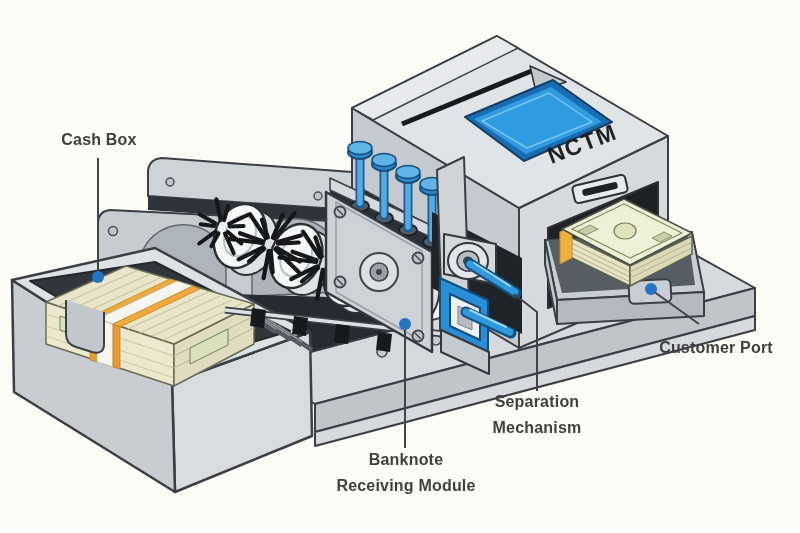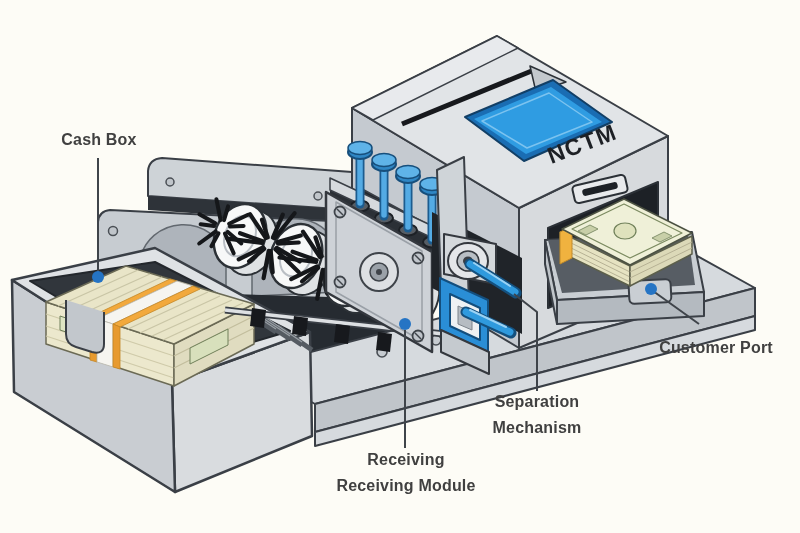--- a/index.html
+++ b/index.html
@@ -330,21 +330,21 @@
     <circle cx="405" cy="324" r="6"></circle>
     <circle cx="651" cy="289" r="6"></circle>
   </g>
 </svg>
 
 <div class="label" style="left:99px;top:140px">
   <div>Cash Box</div>
 </div>
 
 <div class="label" style="left:406px;top:473px">
-  <div>Receiving</div>
+  <div>Banknote</div>
   <div>Receiving Module</div>
 </div>
 
 <div class="label" style="left:537px;top:415px">
   <div>Separation</div>
   <div>Mechanism</div>
 </div>
 
 <div class="label" style="left:716px;top:348px">
   <div>Customer Port</div>

